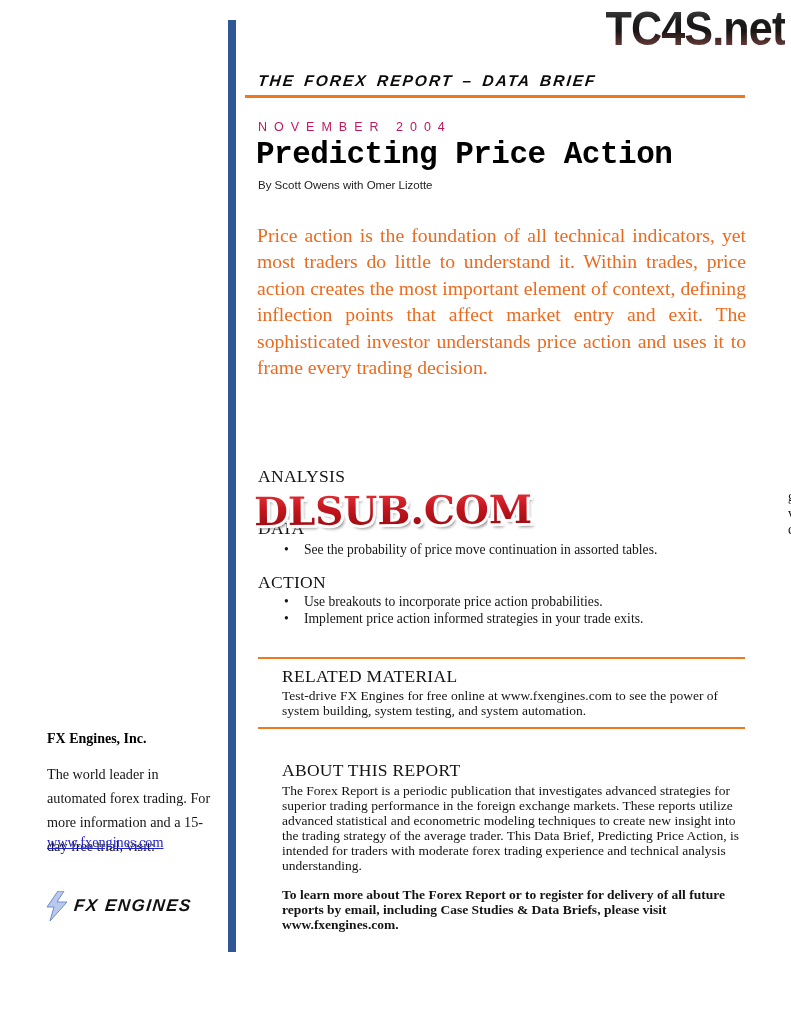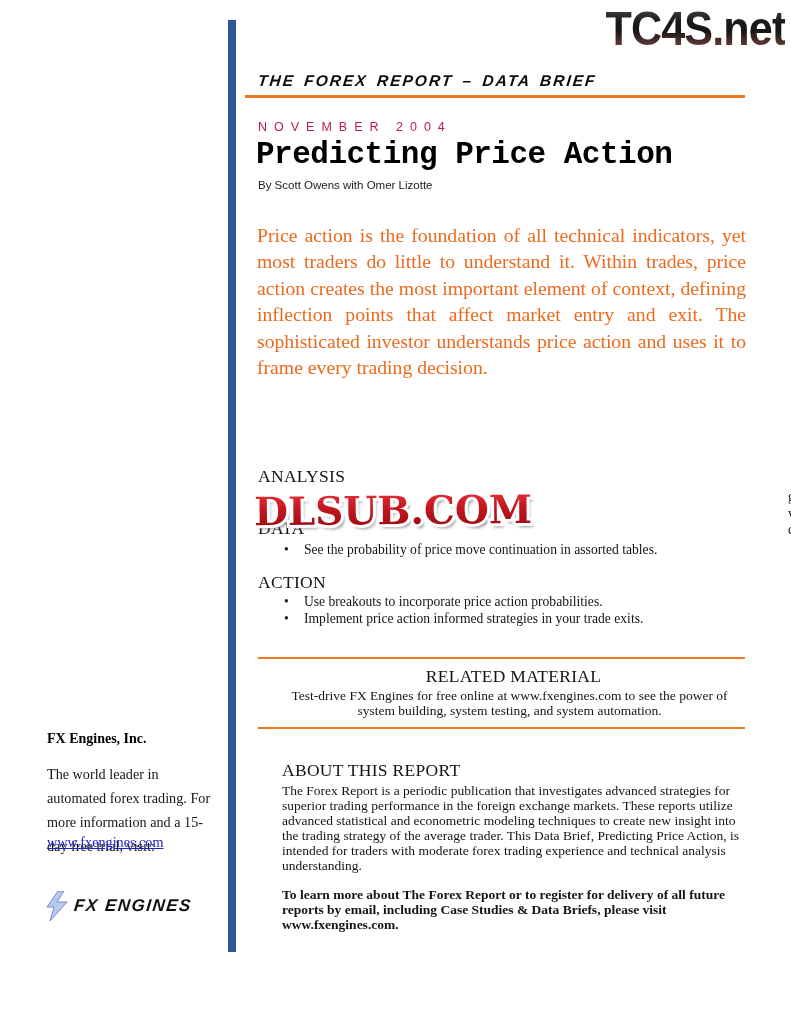--- a/index.html
+++ b/index.html
@@ -41,21 +41,21 @@
   .b-analysis{left:258px;top:489px;width:487px;}
   .b-data{left:258px;top:542px;width:487px;}
   .b-action{left:258px;top:594px;width:487px;}
   .brow{display:flex;}
   .bdot{width:20px;padding-left:26px;flex:none;}
   .bdot::before{content:"\2022";}
   .frag{position:absolute;left:530px;top:0;font-size:13.6px;}
 
   
   .related{position:absolute;left:258px;top:657px;width:487px;
-        border-top:2px solid #F0791F;border-bottom:2px solid #F0791F;padding:7px 0 8px 0;text-align:center;}
+        border-top:2px solid #F0791F;border-bottom:2px solid #F0791F;padding:7px 0 8px 0;}
   .related .sec-h{margin:0 0 2px 24px;}
   .related-text{margin-left:24px;font-size:13.5px;line-height:14.9px;color:#141414;width:455px;}
 
   
   .about{position:absolute;left:258px;top:760px;width:487px;}
   .about .sec-h{margin-left:24px;}
   .about-p{margin:3px 0 0 24px;font-size:13.5px;line-height:14.9px;color:#141414;width:460px;}
   .about-p2{margin-top:15px;font-weight:bold;}
 
   

